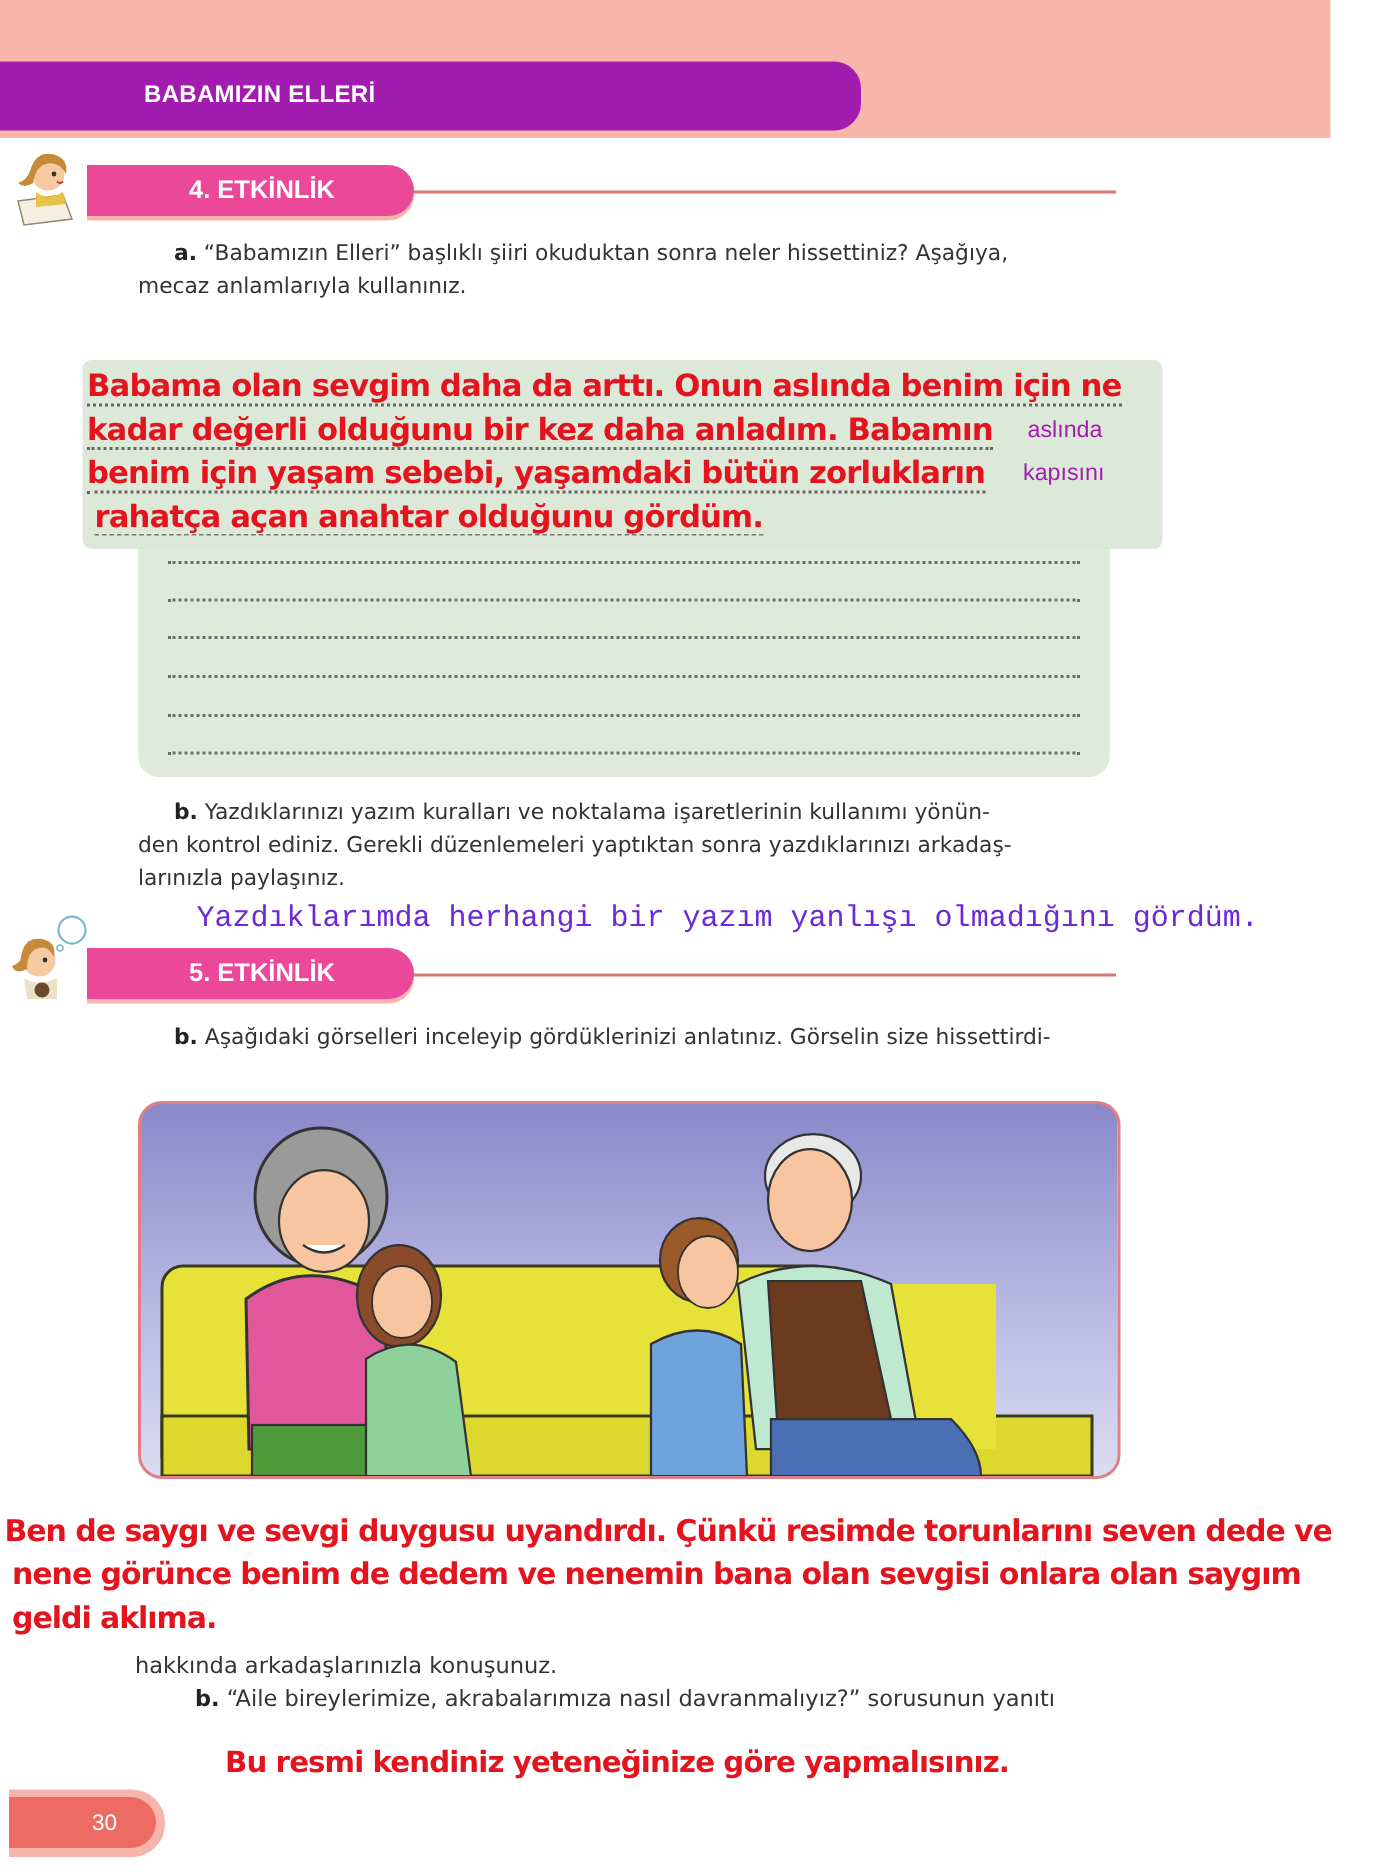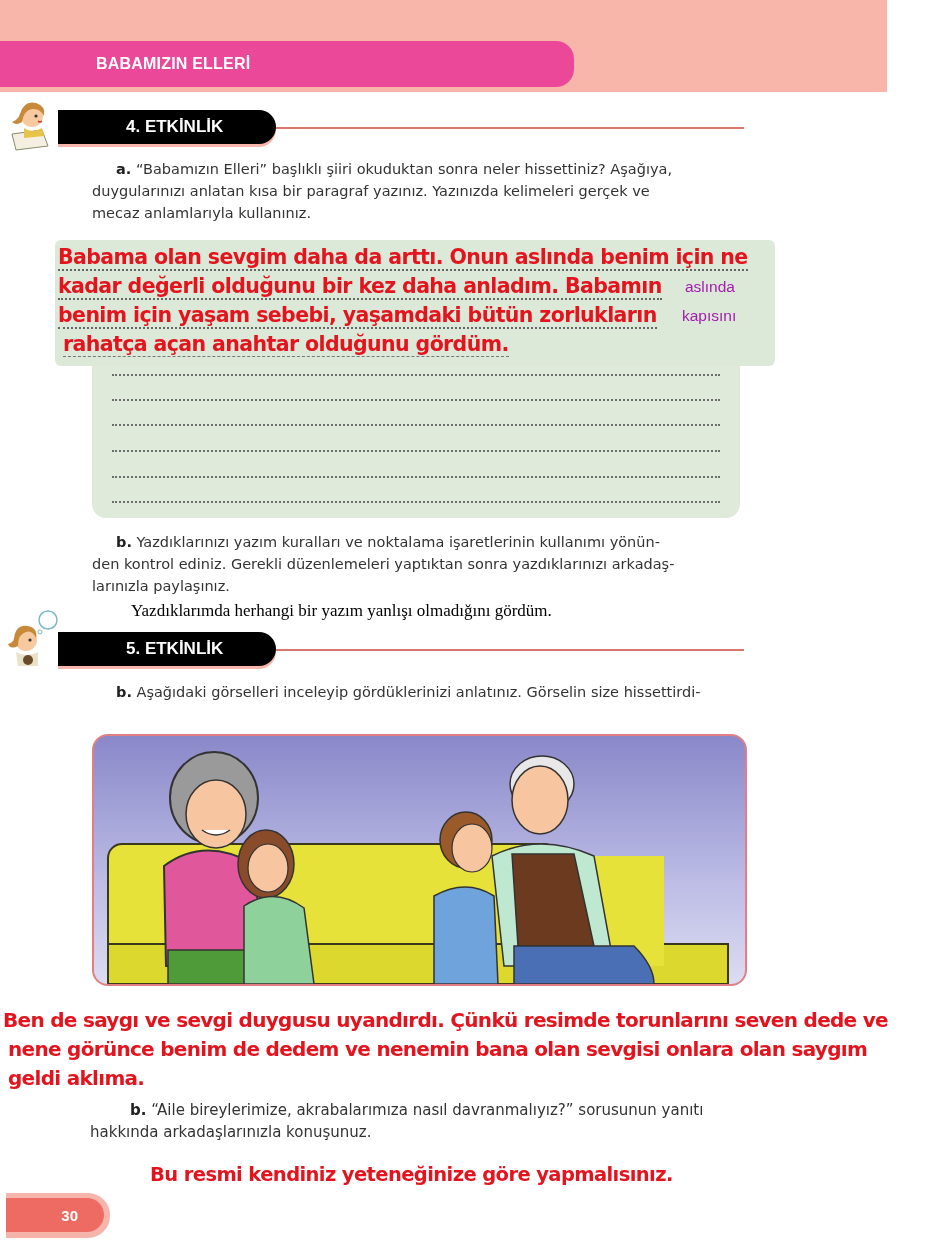--- a/index.html
+++ b/index.html
@@ -8,33 +8,33 @@
       background: #ffffff;
       font-family: "DejaVu Sans", sans-serif;
       color: #2b2b2b;
     }
     .abs { position: absolute; }
 
     
     .header-band { left: 0; top: 0; width: 887px; height: 92px; background: #f8b6aa; }
     .header-pill {
       left: 0; top: 41px; width: 574px; height: 46px;
-      background: #ec4899; border-radius: 0 18px 18px 0;
+      background: #a21caf; border-radius: 0 18px 18px 0;
       display: flex; align-items: center;
     }
     .header-title {
       margin-left: 96px; color: #fff; font-weight: bold; font-size: 16px;
       font-family: "Liberation Sans", sans-serif; letter-spacing: 0.2px;
     }
 
     
     .act-head { height: 36px; }
     .act-pill {
       position: absolute; left: 58px; top: 0; width: 218px; height: 34px;
-      background: #000000; border-radius: 0 18px 18px 0;
+      background: #ec4899; border-radius: 0 18px 18px 0;
       box-shadow: 0 3px 0 #f7b5ab;
       display: flex; align-items: center;
     }
     .act-label {
       margin-left: 68px; color: #fff; font-weight: bold; font-size: 17px;
       font-family: "Liberation Sans", sans-serif;
     }
     .act-line { position: absolute; left: 276px; top: 17px; width: 468px; height: 2px; background: #d9766e; }
     .girl-icon {
       position: absolute; left: 2px; top: -10px; width: 58px; height: 52px;
@@ -52,39 +52,39 @@
     .dot-line { position: absolute; left: 112px; width: 608px; border-bottom: 2px dotted #6c6c6c; height: 0; }
 
     .red-bold {
       font-family: "DejaVu Sans", sans-serif; font-weight: bold; color: #e3141d;
       font-size: 20.5px; letter-spacing: -0.6px; line-height: 29px; white-space: nowrap;
     }
     .red-thin { font-family: "Liberation Sans", sans-serif; color: #a21caf; font-size: 15.5px; }
     .under-dots { border-bottom: 2px dotted #666; padding-bottom: 0px; }
 
     .red-regular {
-      font-family: Liberation Serif, serif; color: #000000; font-size: 17px; white-space: nowrap;
+      font-family: Liberation Mono, monospace; color: #6d28d9; font-size: 20px; white-space: nowrap;
     }
 
     
     .scene {
       left: 92px; top: 734px; width: 651px; height: 248px;
       border: 2px solid #e07f85; border-radius: 16px; overflow: hidden;
       background: linear-gradient(#8a88c9, #bdbde6 60%, #dcdcf2);
     }
 
     .page-num-pill {
       left: 6px; top: 1193px; width: 104px; height: 45px; background: #f5b5ab;
       border-radius: 0 22px 22px 0;
     }
     .page-num-inner {
       position: absolute; left: 0; top: 5px; width: 98px; height: 34px; background: #ee6b64;
       border-radius: 0 18px 18px 0; display: flex; align-items: center; justify-content: flex-end;
     }
-    .page-num { color: #fff; font-weight: bold; font-size: 15px; margin-right: 26px; font-family: "Liberation Sans", sans-serif; }
+    .page-num { color: #fff; font-weight: normal; font-size: 15px; margin-right: 26px; font-family: "Liberation Sans", sans-serif; }
   </style>
 </head>
 <body>
 
 <div class="abs header-band"></div>
 <div class="abs header-pill">
   <span class="header-title">BABAMIZIN ELLERİ</span>
 </div>
 
 <div class="abs act-head" style="left:0; top:110px; width:760px;">
@@ -97,21 +97,20 @@
     <path d="M22 28 Q30 34 40 28 L42 36 L22 38 Z" fill="#e7c34a"></path>
   </svg>
   <div class="act-pill">
     <span class="act-label">4. ETKİNLİK</span>
   </div>
   <div class="act-line"></div>
 </div>
 
 <div class="abs body-text" style="left:92px; top:158px; width:650px;">
   <div style="text-indent:24px;"><b>a.</b> <span>“Babamızın Elleri” başlıklı şiiri okuduktan sonra neler hissettiniz? Aşağıya,</span></div>
-  <div>duygularınızı anlatan kısa bir paragraf yazınız. Yazınızda kelimeleri gerçek ve</div>
   <div>mecaz anlamlarıyla kullanınız.</div>
 </div>
 
 <div class="abs green-lower"></div>
 <div class="dot-line" style="top:374px;"></div>
 <div class="dot-line" style="top:399px;"></div>
 <div class="dot-line" style="top:424px;"></div>
 <div class="dot-line" style="top:450px;"></div>
 <div class="dot-line" style="top:476px;"></div>
 <div class="dot-line" style="top:501px;"></div>
@@ -191,22 +190,22 @@
   </svg>
 </div>
 
 <div class="abs" style="left:3px; top:1006px; width:928px;">
   <div class="red-bold" style="font-size:20px; letter-spacing:-0.7px;">Ben de saygı ve sevgi duygusu uyandırdı. Çünkü resimde torunlarını seven dede ve</div>
   <div class="red-bold" style="font-size:20px; letter-spacing:-0.7px; padding-left:5px;">nene görünce benim de dedem ve nenemin bana olan sevgisi onlara olan saygım</div>
   <div class="red-bold" style="font-size:20px; letter-spacing:-0.7px; padding-left:5px;">geldi aklıma.</div>
 </div>
 
 <div class="abs body-text" style="left:90px; top:1099px; width:800px; text-align:left; font-size:15px;">
+  <div>hakkında arkadaşlarınızla konuşunuz.</div>
   <div style="padding-left:40px;"><b>b.</b> <span>“Aile bireylerimize, akrabalarımıza nasıl davranmalıyız?” sorusunun yanıtı</span></div>
-  <div>hakkında arkadaşlarınızla konuşunuz.</div>
 </div>
 
 <div class="abs red-bold" style="left:126px; top:1160px; font-size:19.5px;margin-left:24px;">Bu resmi kendiniz yeteneğinize göre yapmalısınız.</div>
 
 <div class="abs page-num-pill">
   <div class="page-num-inner">
     <span class="page-num">30</span>
   </div>
 </div>
 

